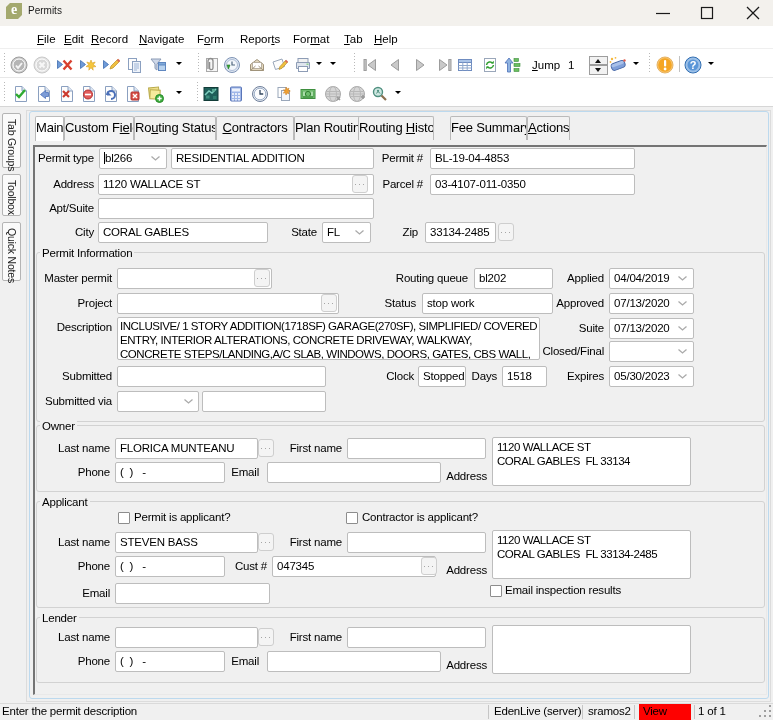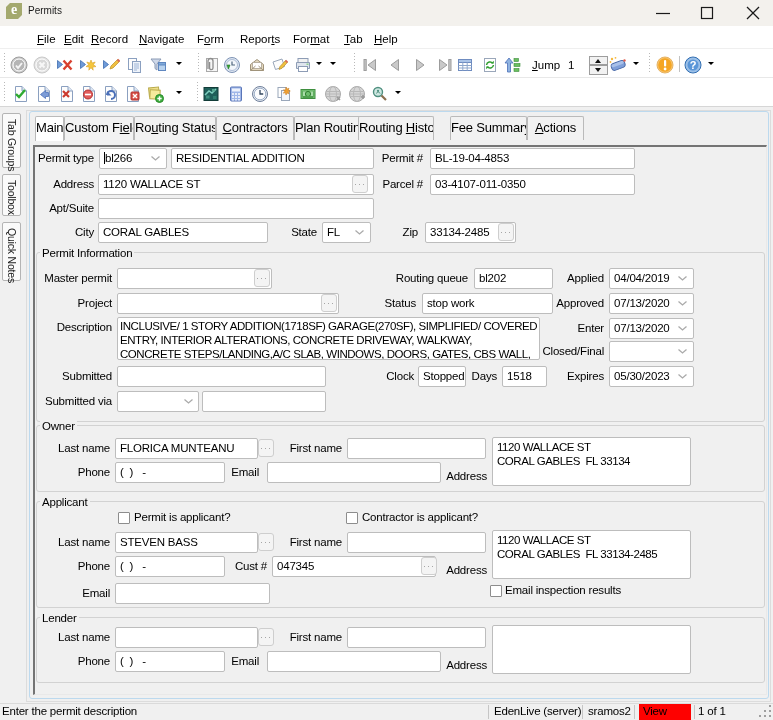--- a/index.html
+++ b/index.html
@@ -358,21 +358,21 @@
 
   <div id="outer"></div>
   <div id="bluep"></div>
   <div class="tab tabsel" style="left:35px;width:29px">Main</div>
   <div class="tab" style="left:64px;width:70px">Custom F<u>ie</u>lds</div>
   <div class="tab" style="left:134px;width:82px">Ro<u>u</u>ting Status</div>
   <div class="tab" style="left:216px;width:78px"><u>C</u>ontractors</div>
   <div class="tab" style="left:294px;width:72px">Plan Routing</div>
   <div class="tab" style="left:358px;width:76px">Routing <u>H</u>istory</div>
   <div class="tab" style="left:450px;width:77px">Fee Summar<u>y</u></div>
-  <div class="tab" style="left:527px;width:57px"><u>A</u>ctions</div>
+  <div class="tab" style="left:527px;width:43px"><u>A</u>ctions</div>
   <div id="form"></div>
   <div id="fields">
 
     <div class="lbl" style="left:0;top:148px;width:94px">Permit type</div>
     <div class="fld" style="left:99px;top:148px;width:68px"><span style="border-left:1px solid #000;margin-right:0px">b</span>l266</div>
     <svg class="chev" style="left:150px;top:155px" viewBox="0 0 11 7">
         <path d="M1.5 1.5 L5.5 5 L9.5 1.5" fill="none" stroke="#aaa" stroke-width="1.3"></path>
       </svg>
     <div class="fld" style="left:171px;top:148px;width:203px">RESIDENTIAL ADDITION</div>
     <div class="lbl" style="left:330px;top:148px;width:93px">Permit #</div>
@@ -388,21 +388,21 @@
     <div class="fld" style="left:98px;top:198px;width:276px"></div>
 
     <div class="lbl" style="left:0;top:222px;width:94px">City</div>
     <div class="fld" style="left:98px;top:222px;width:170px">CORAL GABLES</div>
     <div class="lbl" style="left:240px;top:222px;width:77px">State</div>
     <div class="fld" style="left:322px;top:222px;width:49px">FL</div>
     <svg class="chev" style="left:354px;top:229px" viewBox="0 0 11 7">
         <path d="M1.5 1.5 L5.5 5 L9.5 1.5" fill="none" stroke="#aaa" stroke-width="1.3"></path>
       </svg>
     <div class="lbl" style="left:350px;top:222px;width:68px">Zip</div>
-    <div class="fld" style="left:425px;top:222px;width:91px">33134-2485</div>
+    <div class="fld" style="left:425px;top:222px;width:71px">33134-2485</div>
     <div class="dots" style="left:498px;top:223px">···</div>
 
     <div class="gb" style="left:36px;top:252px;width:729px;height:170px"></div>
     <div class="gbl" style="left:40px;top:246px">Permit Information</div>
 
     <div class="lbl" style="left:0;top:268px;width:112px">Master permit</div>
     <div class="fld" style="left:117px;top:268px;width:155px"></div>
     <div class="dots" style="left:254px;top:269px">···</div>
     <div class="lbl" style="left:380px;top:268px;width:88px">Routing queue</div>
     <div class="fld" style="left:474px;top:268px;width:79px">bl202</div>
@@ -418,21 +418,21 @@
     <div class="lbl" style="left:336px;top:293px;width:80px">Status</div>
     <div class="fld" style="left:422px;top:293px;width:131px">stop work</div>
     <div class="lbl" style="left:500px;top:293px;width:104px">Approved</div>
     <div class="fld" style="left:609px;top:293px;width:85px">07/13/2020</div>
     <svg class="chev" style="left:677px;top:300px" viewBox="0 0 11 7">
         <path d="M1.5 1.5 L5.5 5 L9.5 1.5" fill="none" stroke="#aaa" stroke-width="1.3"></path>
       </svg>
 
     <div class="lbl" style="left:0;top:317px;width:112px">Description</div>
     <div class="fld" style="left:117px;top:317px;width:423px;height:43px;line-height:14px;padding:1px 2px;letter-spacing:-0.45px">INCLUSIVE/ 1 STORY ADDITION(1718SF) GARAGE(270SF), SIMPLIFIED/ COVERED<br>ENTRY, INTERIOR ALTERATIONS, CONCRETE DRIVEWAY, WALKWAY,<br>CONCRETE STEPS/LANDING,A/C SLAB, WINDOWS, DOORS, GATES, CBS WALL,</div>
-    <div class="lbl" style="left:500px;top:318px;width:104px">Enter</div>
+    <div class="lbl" style="left:500px;top:318px;width:104px">Suite</div>
     <div class="fld" style="left:609px;top:318px;width:85px">07/13/2020</div>
     <svg class="chev" style="left:677px;top:325px" viewBox="0 0 11 7">
         <path d="M1.5 1.5 L5.5 5 L9.5 1.5" fill="none" stroke="#aaa" stroke-width="1.3"></path>
       </svg>
     <div class="lbl" style="left:500px;top:341px;width:104px">Closed/Final</div>
     <div class="fld" style="left:609px;top:341px;width:85px"></div>
     <svg class="chev" style="left:677px;top:348px" viewBox="0 0 11 7">
         <path d="M1.5 1.5 L5.5 5 L9.5 1.5" fill="none" stroke="#aaa" stroke-width="1.3"></path>
       </svg>
 

